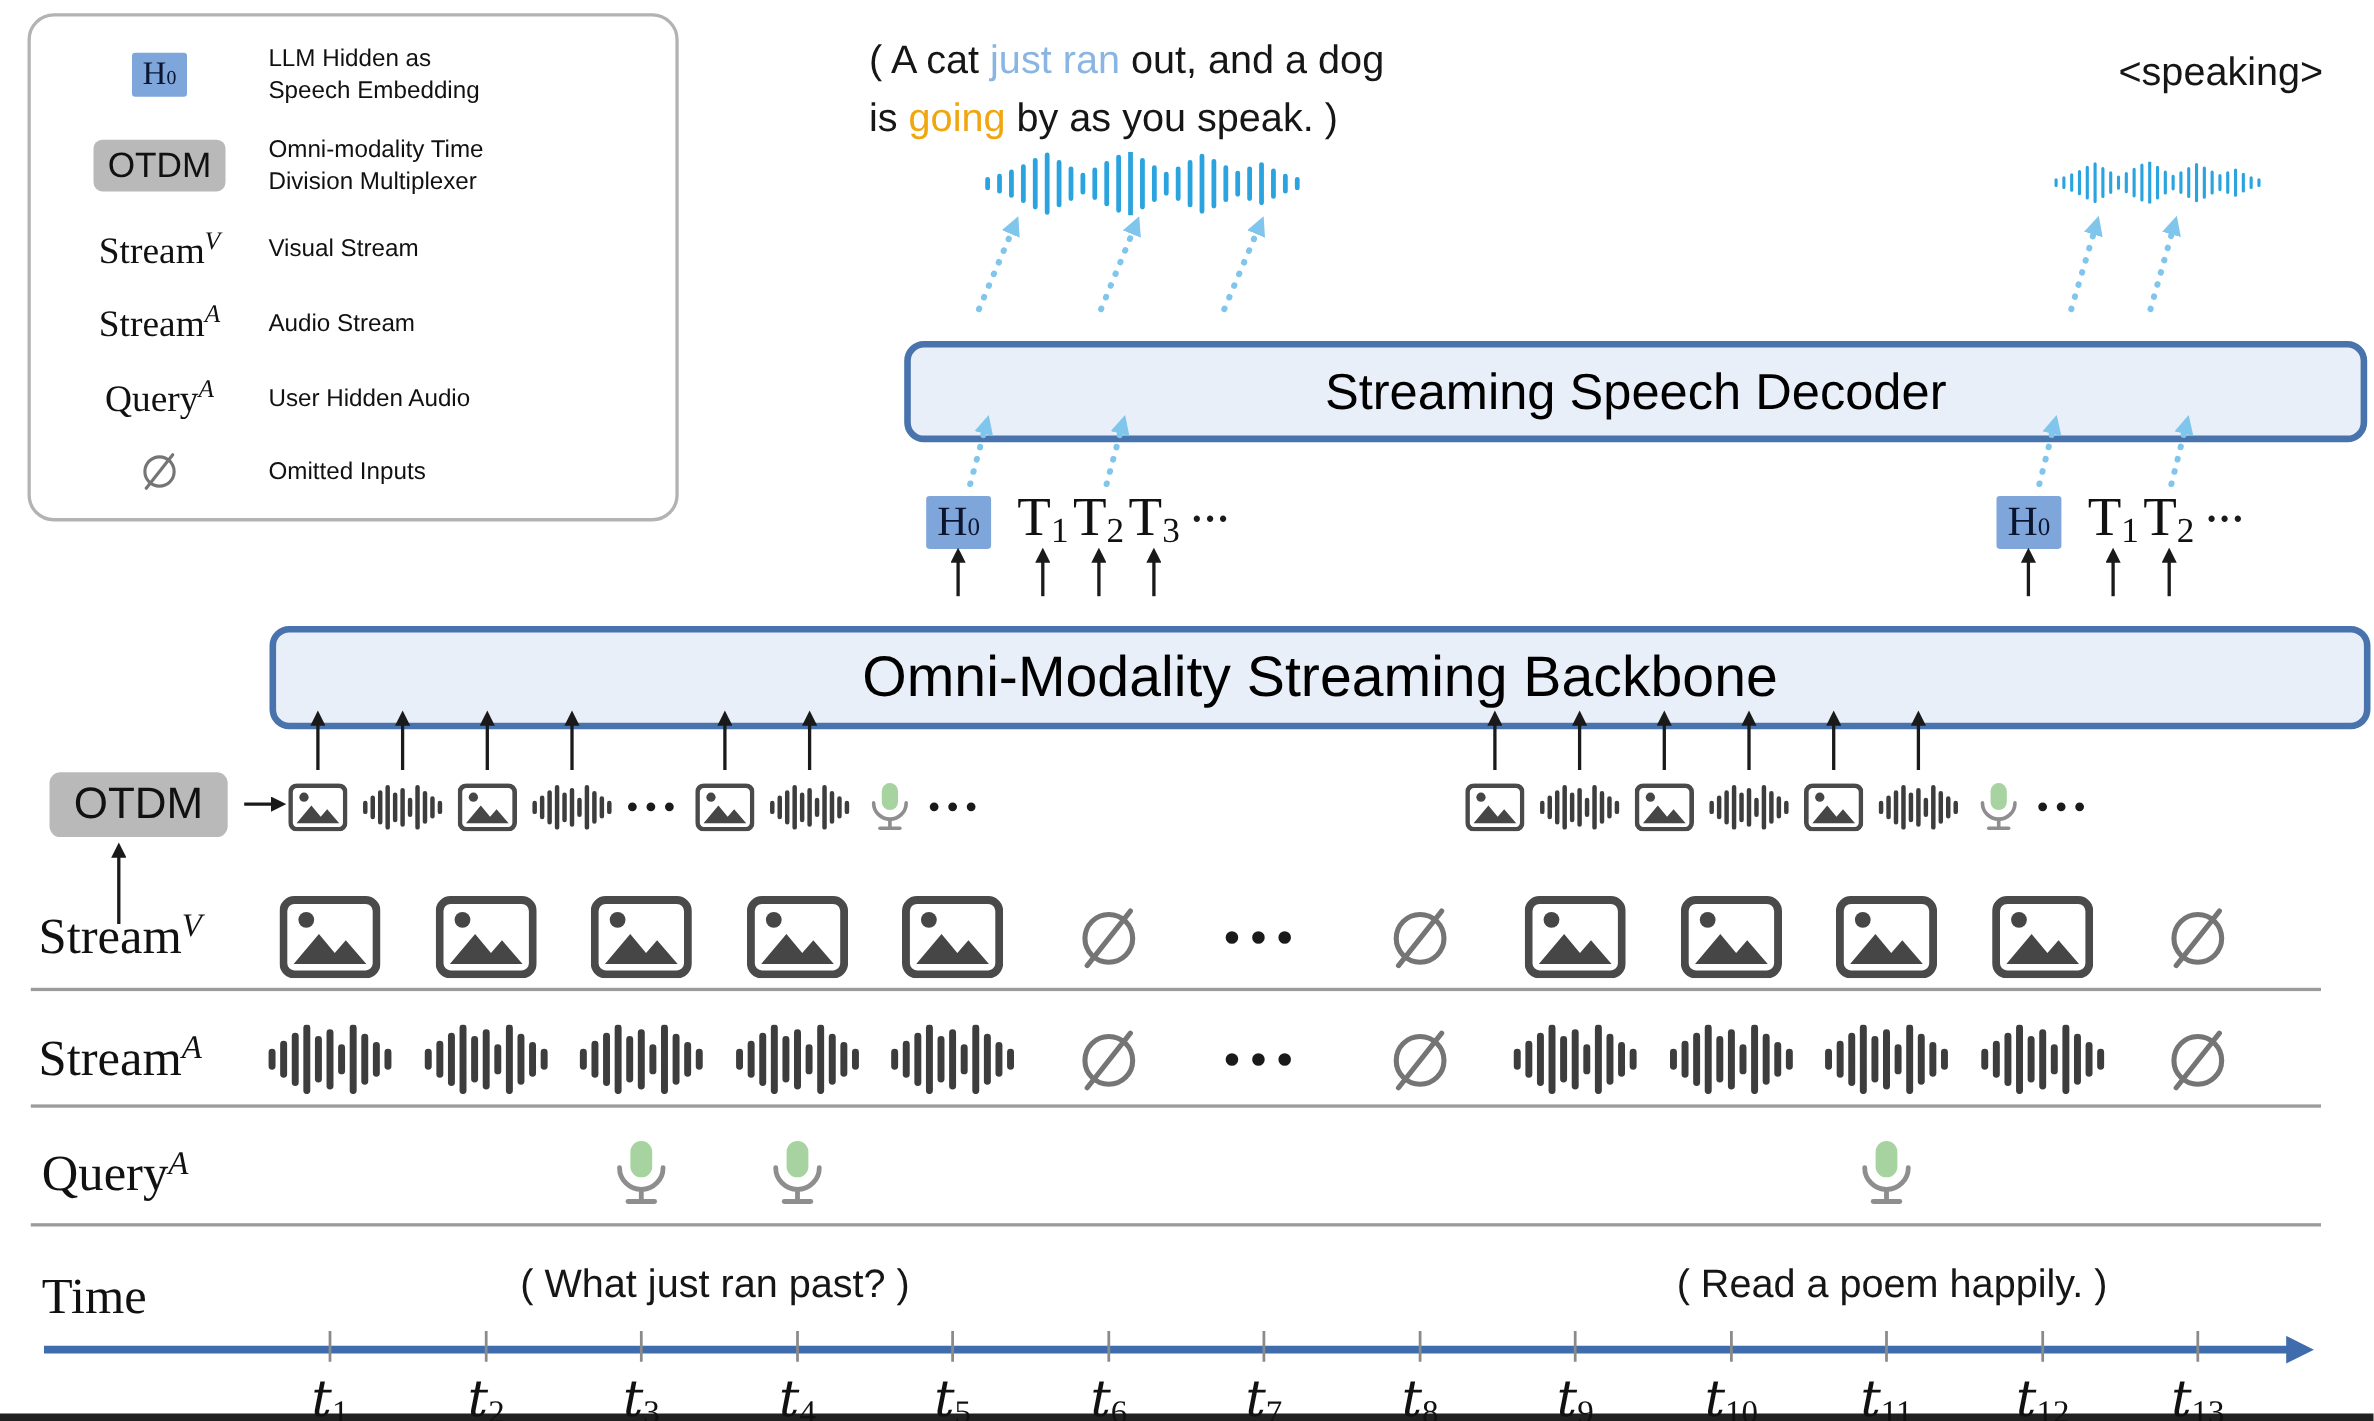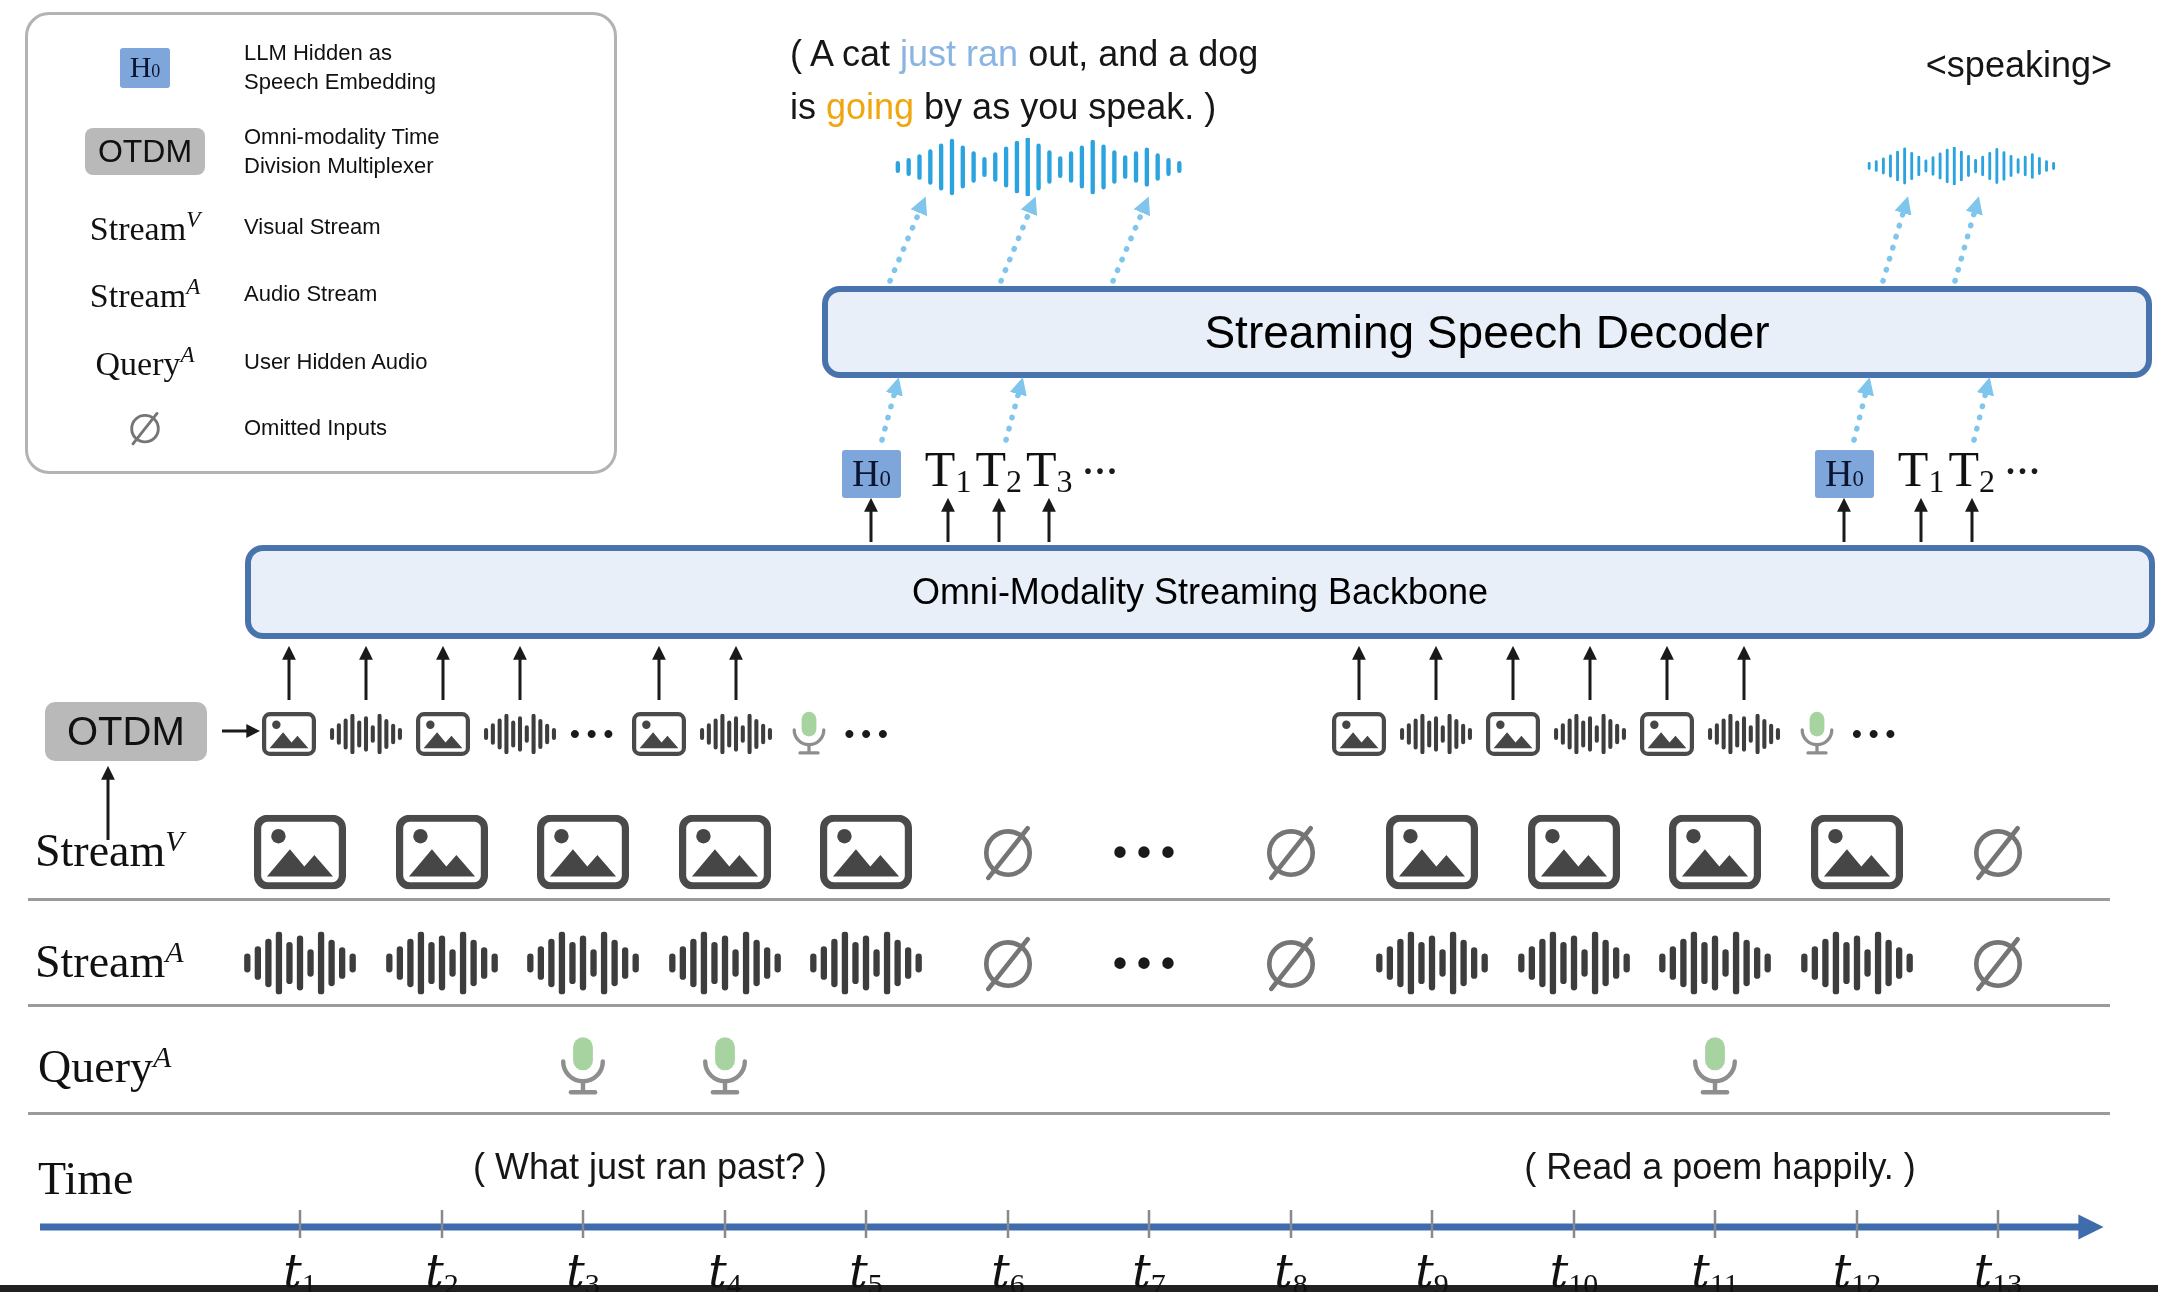--- a/index.html
+++ b/index.html
@@ -31,23 +31,23 @@
   .tok sub{font-size:32px;vertical-align:-0.2em;}
 
   
   .cdots{font-weight:700;color:#1a1a1a;line-height:1;}
   .cdots-lg{font-size:40px;letter-spacing:10px;}
   .cdots-md{font-size:28px;letter-spacing:7px;}
   .cdots-sm{font-size:20px;letter-spacing:5px;align-self:center;margin-left:12px;}
 
   
   .bar{position:absolute;background:#e9eff8;border:6px solid #4973ad;border-radius:18px;
-       display:flex;align-items:center;justify-content:center;font-weight:500;color:#000;box-sizing:border-box;}
+       display:flex;align-items:center;justify-content:center;font-weight:500;color:#000;box-sizing:border-box;margin-top:24px;}
   .decoder-bar{font-size:46px;}
-  .backbone-bar{font-size:36px;}
+  .backbone-bar{font-size:52px;}
 
   
   .otdm-box{position:absolute;background:#b9b9b9;border-radius:10px;padding:7px 22px;font-size:40px;font-weight:500;}
   .otdm-seq{position:absolute;display:flex;align-items:center;gap:12px;height:56px;}
 
   
   .speech-text{position:absolute;font-size:36px;line-height:1.46;color:#161616;}
   .hl-blue{color:#8ab4e2;}
   .hl-orange{color:#f0a60e;}
   .speak-tag{position:absolute;font-size:36px;text-align:right;color:#161616;}

